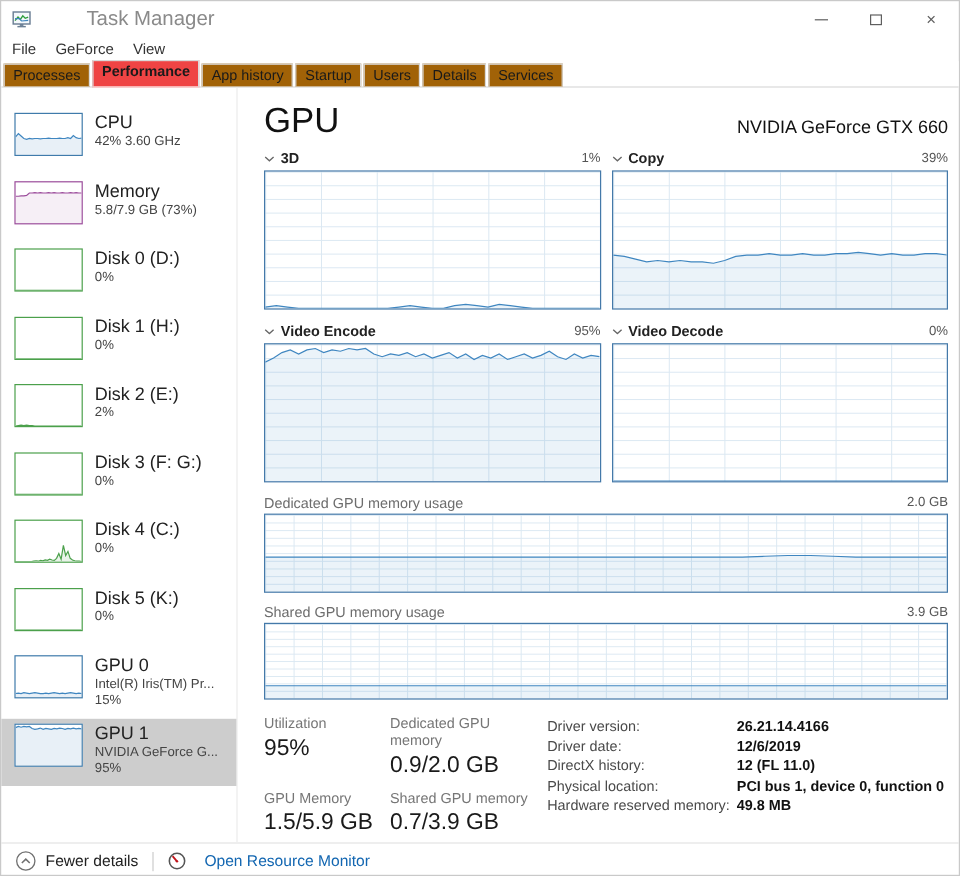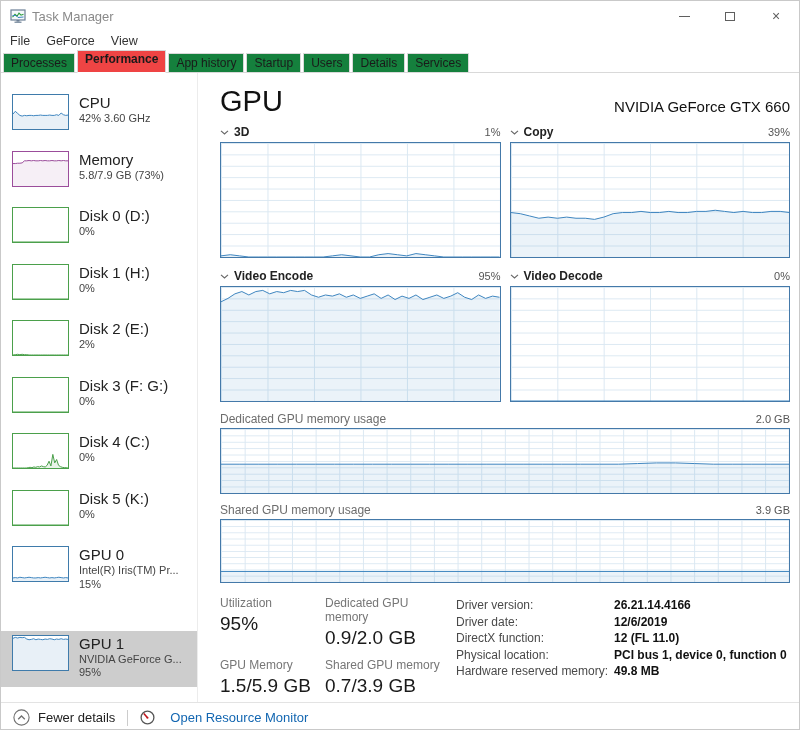--- a/index.html
+++ b/index.html
@@ -5,40 +5,40 @@
   * { margin:0; padding:0; box-sizing:border-box; }
   html,body { background:#e8e8e8; }
   body { font-family:"Liberation Sans", sans-serif; }
   .window {
     width:800px; height:730px; background:#fff; position:relative;
     border:1px solid #c9c9c9; overflow:hidden;
   }
   
   .titlebar { height:30px; display:flex; align-items:center; padding-left:9px; }
   .title-icon { width:16px; height:16px; margin-right:6px; flex-shrink:0; }
-  .title-text { font-size:13px; color:var(--title-gray); }
+  .title-text { font-size:17px; color:var(--title-gray);margin-left:40px; }
   .win-controls { margin-left:auto; display:flex; height:100%; }
   .ctrl { width:46px; height:100%; display:flex; align-items:center; justify-content:center; }
   .min-glyph { width:11px; height:1px; background:#5f5f5f; }
   .max-glyph { width:10px; height:9px; border:1px solid #5f5f5f; }
   .close-glyph { font-size:14px; color:#5f5f5f; line-height:1; }
   
   .menubar { height:20px; display:flex; align-items:center; padding-left:9px; }
   .menu-item { font-size:12.5px; color:#333; margin-right:16px; }
   
   .tabbar { height:22px; display:flex; align-items:flex-end; padding-left:2px; border-bottom:1px solid #d9d9d9; background:#fff; }
-  .tab { font-size:12px; color:#1a1a1a; background:#15803d; border:1px solid #d9d9d9; border-bottom:none;
+  .tab { font-size:12px; color:#1a1a1a; background:#a16207; border:1px solid #d9d9d9; border-bottom:none;
          padding:2px 7px 3px; margin-right:2px; height:19px; position:relative; white-space:nowrap; }
   .tab.active { background:#ef4444; height:23px; margin-bottom:-1px; padding-top:1px; z-index:2; font-weight:bold;
                 border-bottom:1px solid #fff; }
   
   .app-body { display:flex; height:629px; }
   .sidebar { width:197px; border-right:1px solid #ececec; padding-top:17px; flex-shrink:0; }
   .side-item { height:56.5px; display:flex; padding:4px 0 0 11px; cursor:default; }
-  .side-item.selected { background:var(--selected-gray);margin-top:32px; }
+  .side-item.selected { background:var(--selected-gray); }
   .side-chart { width:57px; height:36px; border:1px solid #888; background:#fff; flex-shrink:0; }
   .side-text { margin-left:10px; padding-top:0; min-width:0; }
   .side-label { font-size:15px; color:#222; line-height:18px; display:block; }
   .side-sub { font-size:11px; color:#444; line-height:13.5px; display:block; white-space:nowrap; }
   
   .main { flex:1; padding:0 9px 0 22px; min-width:0; }
   .gpu-header { display:flex; align-items:flex-end; margin-top:12px; }
   .gpu-title { font-size:29px; font-weight:400; color:#111; line-height:33px; }
   .gpu-device { margin-left:auto; font-size:15px; color:#111; padding-bottom:3px; }
   .engine-grid { display:grid; grid-template-columns:1fr 1fr; column-gap:9px; margin-top:6px; }
@@ -395,21 +395,21 @@
         <div class="details">
           <div class="detail-row">
             <span class="detail-label">Driver version:</span>
             <span class="detail-value">26.21.14.4166</span>
           </div>
           <div class="detail-row">
             <span class="detail-label">Driver date:</span>
             <span class="detail-value">12/6/2019</span>
           </div>
           <div class="detail-row">
-            <span class="detail-label">DirectX function:</span>
+            <span class="detail-label">DirectX history:</span>
             <span class="detail-value">12 (FL 11.0)</span>
           </div>
           <div class="detail-row">
             <span class="detail-label">Physical location:</span>
             <span class="detail-value">PCI bus 1, device 0, function 0</span>
           </div>
           <div class="detail-row">
             <span class="detail-label">Hardware reserved memory:</span>
             <span class="detail-value">49.8 MB</span>
           </div>

